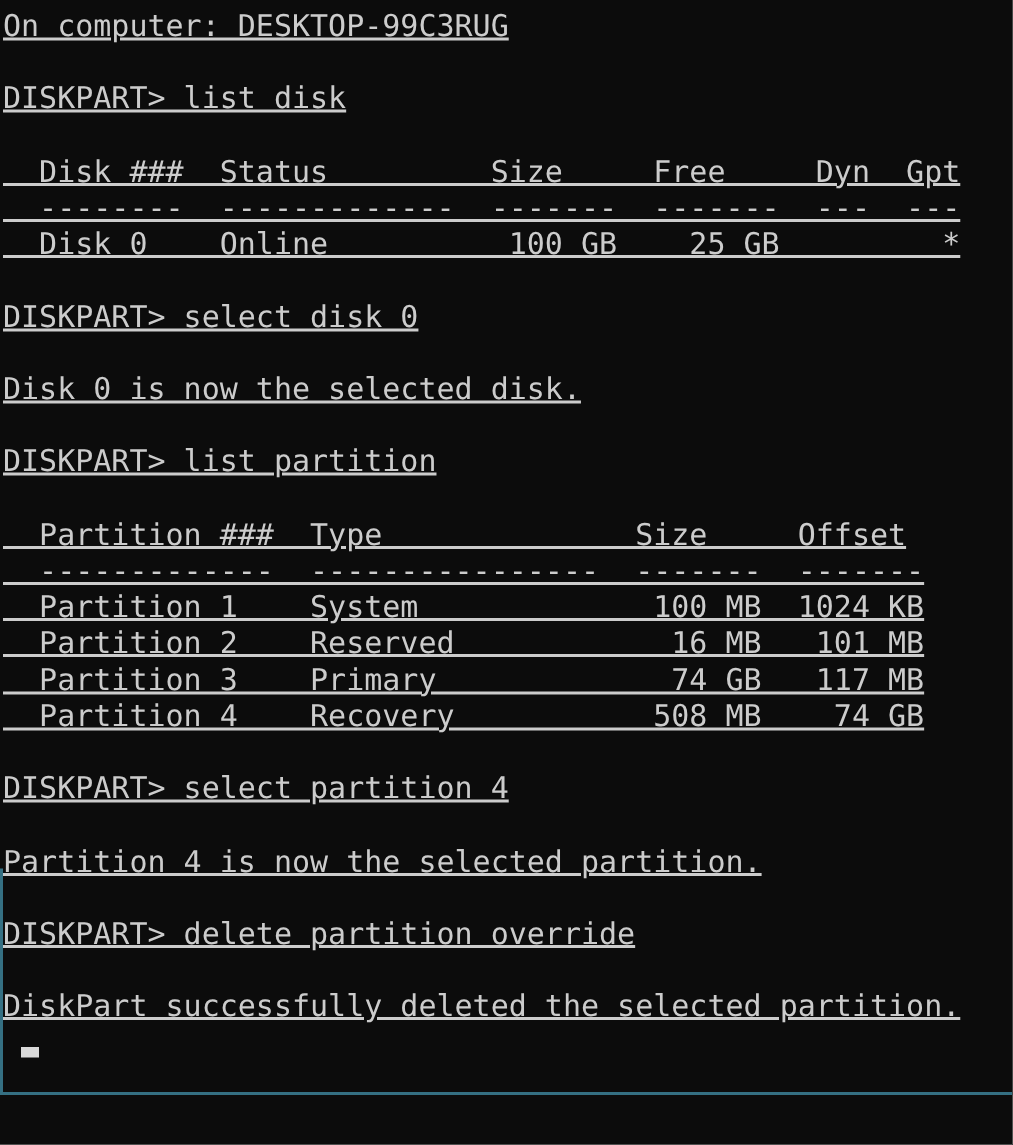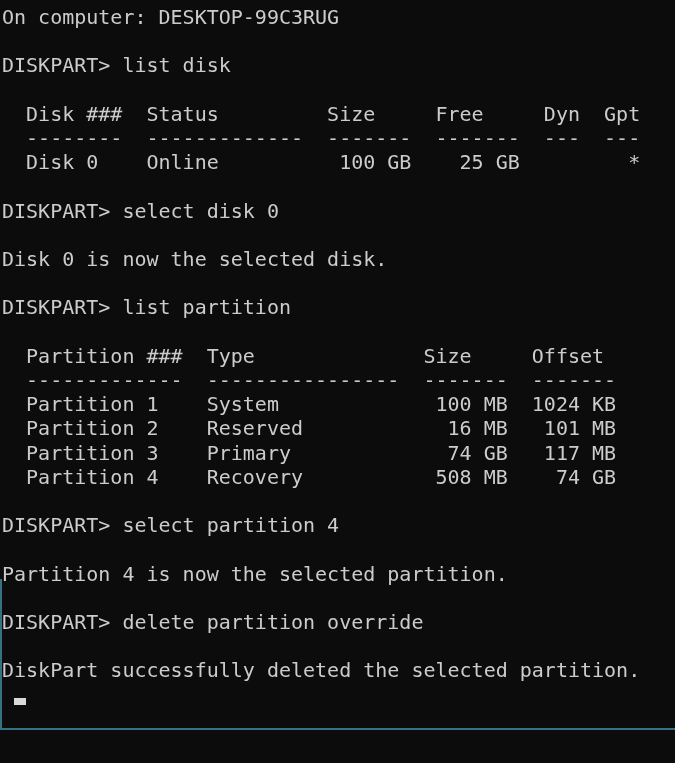--- a/index.html
+++ b/index.html
@@ -42,20 +42,21 @@
     line-height: 24.2px;
     box-sizing: border-box;
     padding: 5px 0 0 2px;
     overflow: hidden;
   }
   .console pre {
     margin: 0;
     font: inherit;
     line-height: inherit;
     white-space: pre;
+    text-decoration: underline;
   }
   .prompt-line {
     white-space: pre;
     height: 24.2px;
   }
   .cursor {
     display: inline-block;
     width: 12px;
     height: 7px;
     margin-left: 12px;

